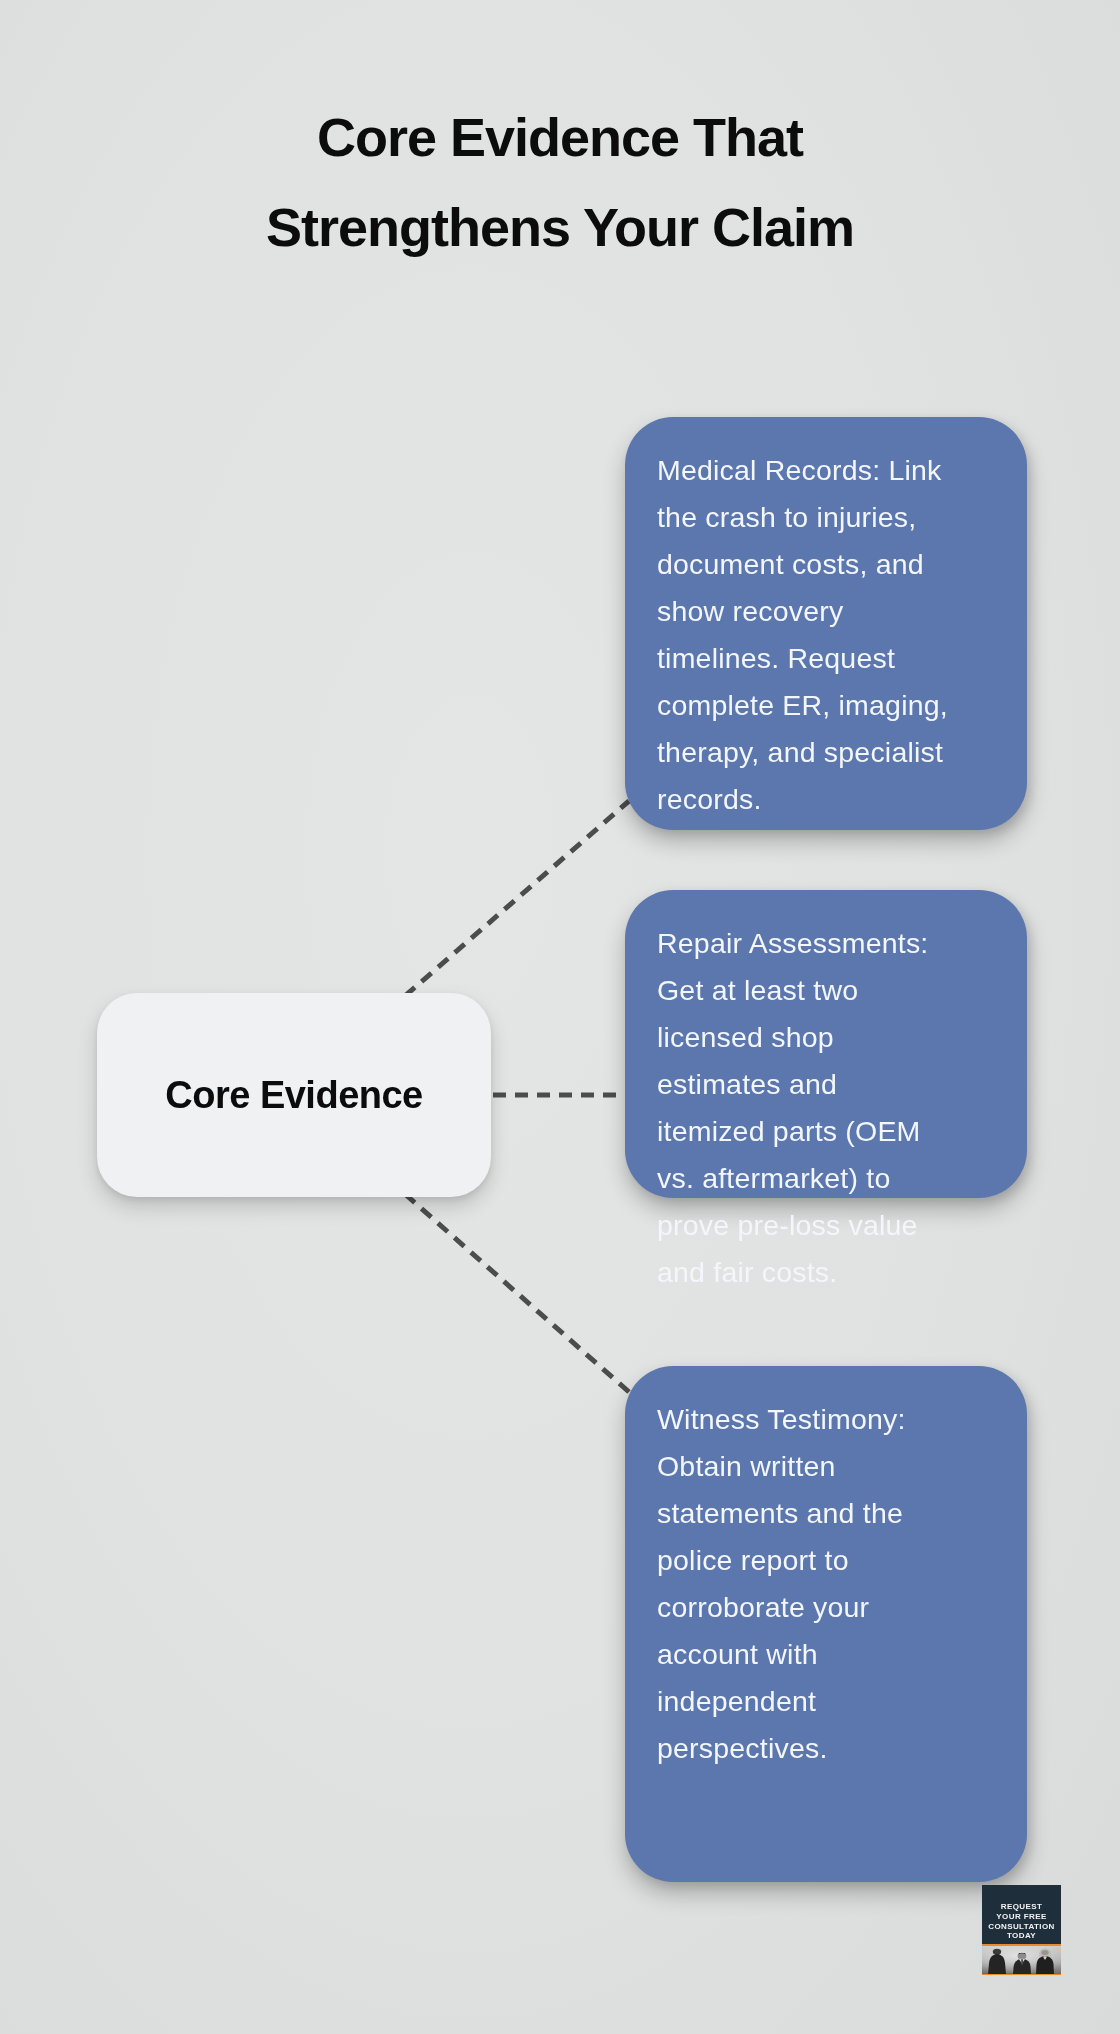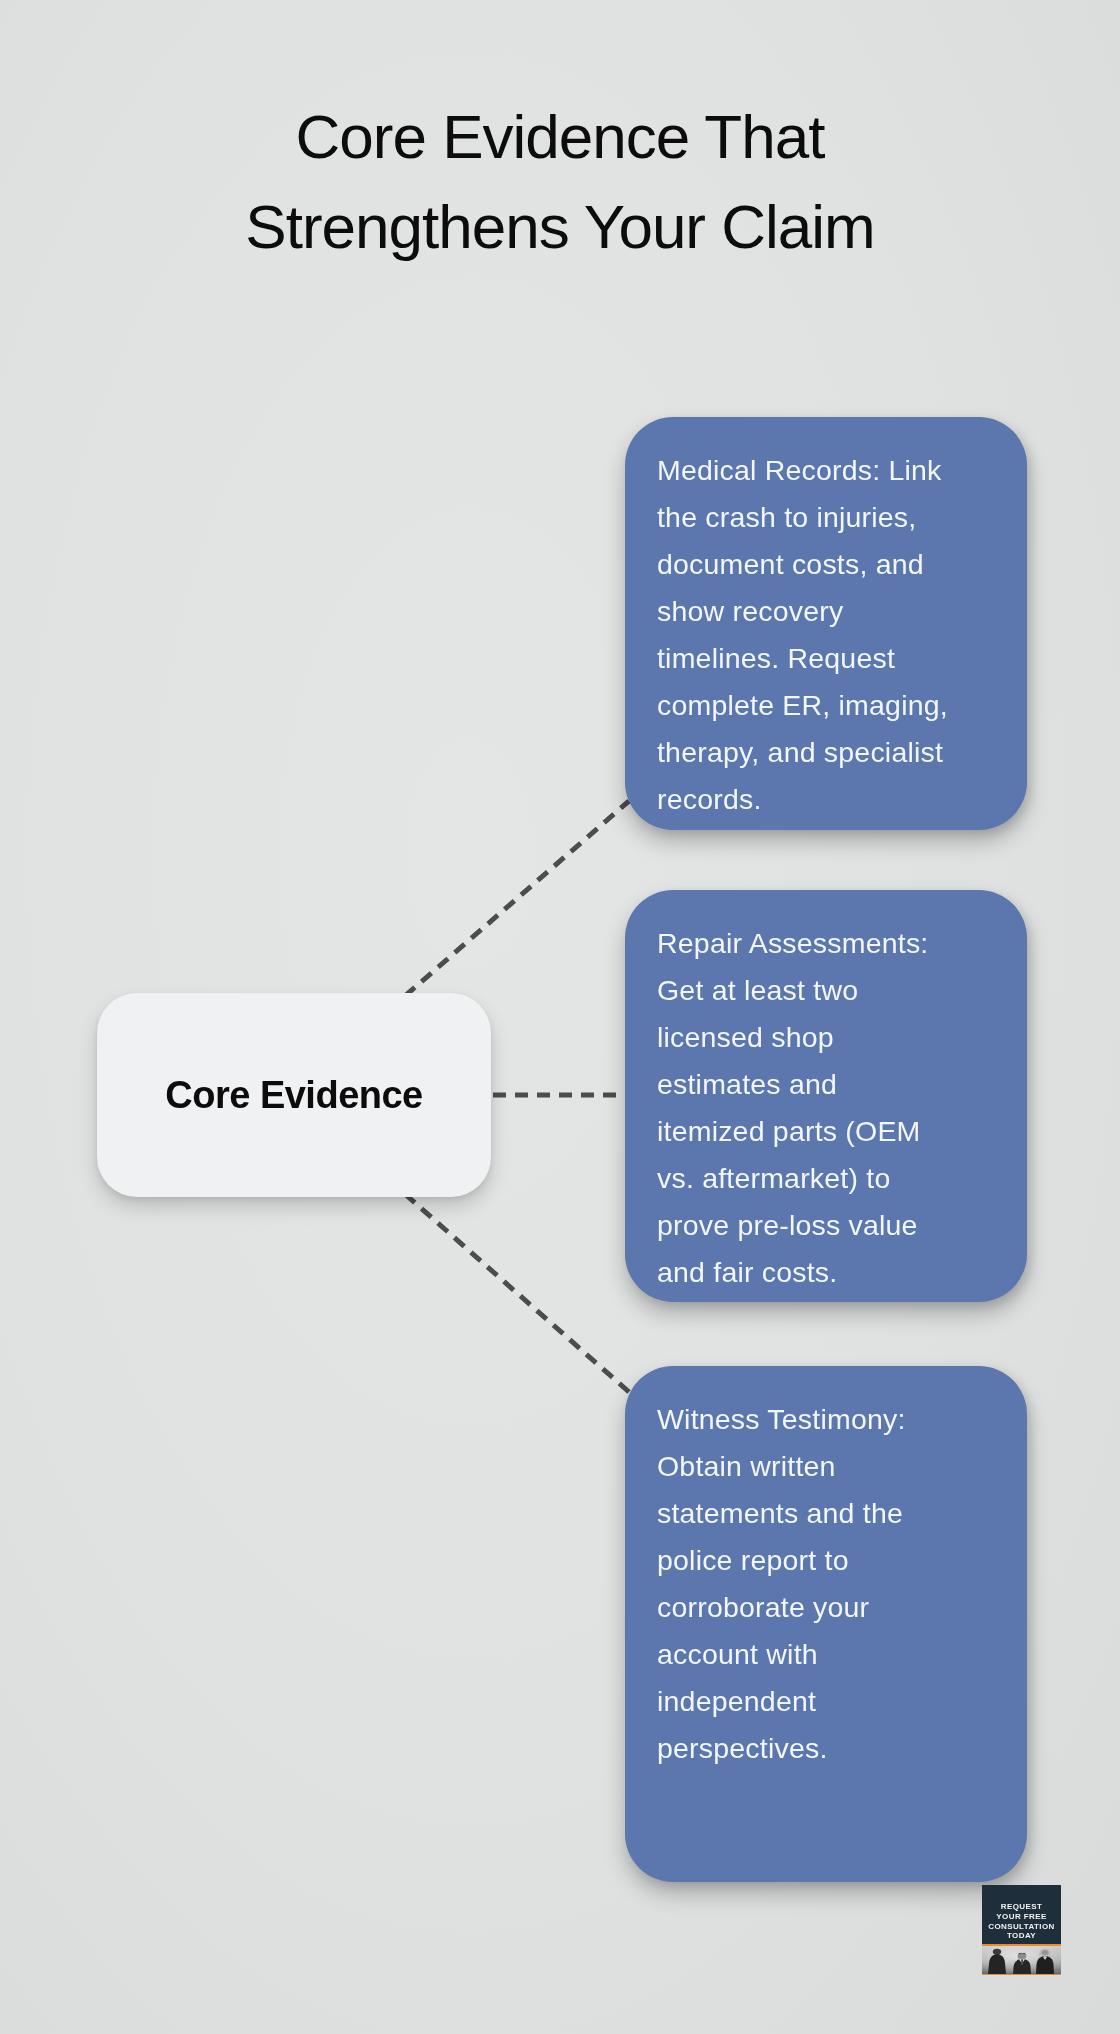--- a/index.html
+++ b/index.html
@@ -16,23 +16,23 @@
     background: radial-gradient(ellipse at 42% 42%, #e4e5e5 0%, #e0e1e1 55%, #d9dada 100%);
     font-family: "Liberation Sans", sans-serif;
   }
   .title {
     position: absolute;
     top: 92px;
     left: 0;
     width: 100%;
     margin: 0;
     text-align: center;
-    font-size: 62px;
+    font-size: 54px;
     line-height: 90px;
-    font-weight: 400;
+    font-weight: 700;
     letter-spacing: -1px;
     color: #0c0c0c;
     white-space: pre-line;
   }
   .connectors {
     position: absolute;
     top: 0;
     left: 0;
     width: 1120px;
     height: 2034px;
@@ -70,21 +70,21 @@
   }
   .card .card-text {
     margin: 0;
     color: var(--card-text, #f3f6fa);
     font-size: 28.5px;
     line-height: 47px;
     white-space: pre-line;
     letter-spacing: 0.2px;
   }
   .card-1 { top: 417px; height: 413px; }
-  .card-2 { top: 890px; height: 412px; }
+  .card-2 { top: 890px; height: 308px; }
   .card-3 { top: 1366px; height: 516px; }
 
   .badge {
     position: absolute;
     left: 982px;
     top: 1885px;
     width: 79px;
     height: 90px;
     background: var(--badge-navy, #1f2e3b);
     display: flex;

